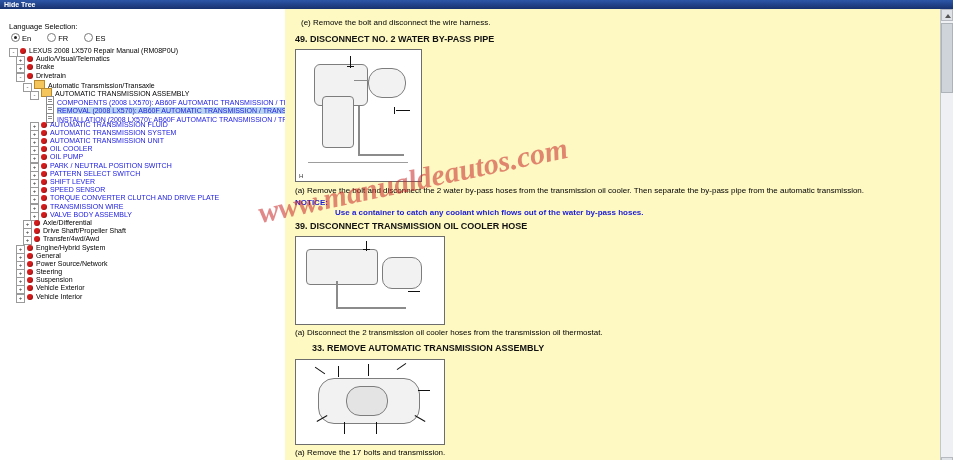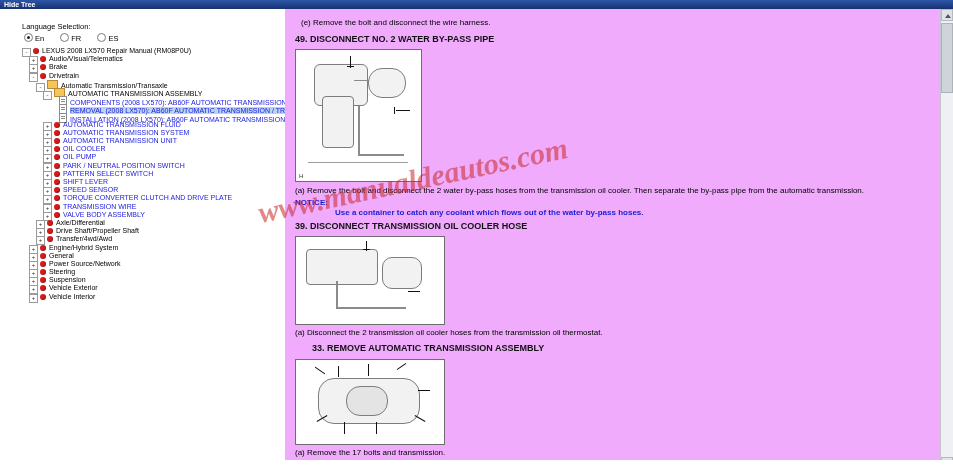--- a/index.html
+++ b/index.html
@@ -17,21 +17,21 @@
     position:absolute;left:0;top:0;width:953px;height:9px;
     background:linear-gradient(to bottom,#2d56a8,#17316e);
   }
   .topbar .tb-label{
     position:absolute;left:4px;top:0px;
     color:#ffffff;font-size:7px;font-weight:bold;line-height:9px;
   }
 
   
   .leftpanel{
-    position:absolute;left:18px;top:9px;width:284px;height:460px;
+    position:absolute;left:5px;top:9px;width:284px;height:460px;
     background:#ffffff;border-right:1px solid #b9b9b9;
     overflow:hidden;
   }
   .lang-sel{
     position:absolute;left:4px;top:13px;font-size:7.5px;color:#000;
   }
   .lang-row{
     position:absolute;left:6px;top:24px;font-size:7.5px;color:#000;
   }
   .radio{
@@ -75,21 +75,21 @@
     content:"";position:absolute;left:1px;top:2px;width:4px;height:1px;
     background:#8a8a8a;box-shadow:0 2px 0 #8a8a8a;
   }
   .node .lbl{color:#000;}
   .node.blue .lbl{color:#1a1ae0;}
   .node.sel .lbl{background:#b8d4f0;}
 
   
   .content{
     position:absolute;left:285px;top:9px;width:656px;height:460px;
-    background:#f0abfc;overflow:hidden;
+    background:#fef9c3;overflow:hidden;
   }
   .doc-inner{position:absolute;left:0;top:0;width:656px;}
   .para{font-size:8px;color:#000;line-height:11px;}
   .sec-h{
     font-size:9px;font-weight:bold;color:#111;margin:0;
   }
   .notice{
     font-size:8px;font-weight:bold;color:#1b1bd8;
   }
   .notice-body{

